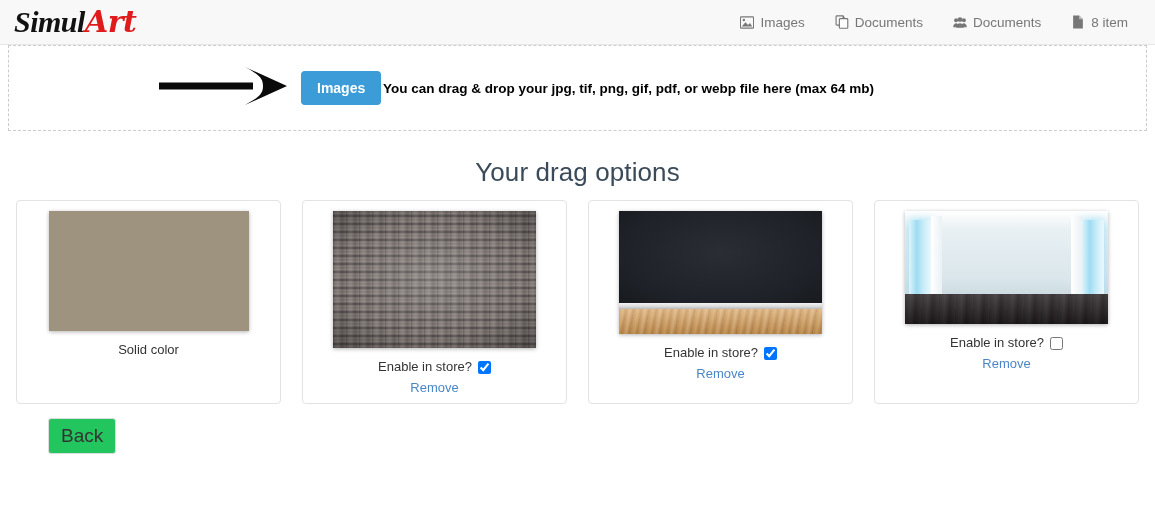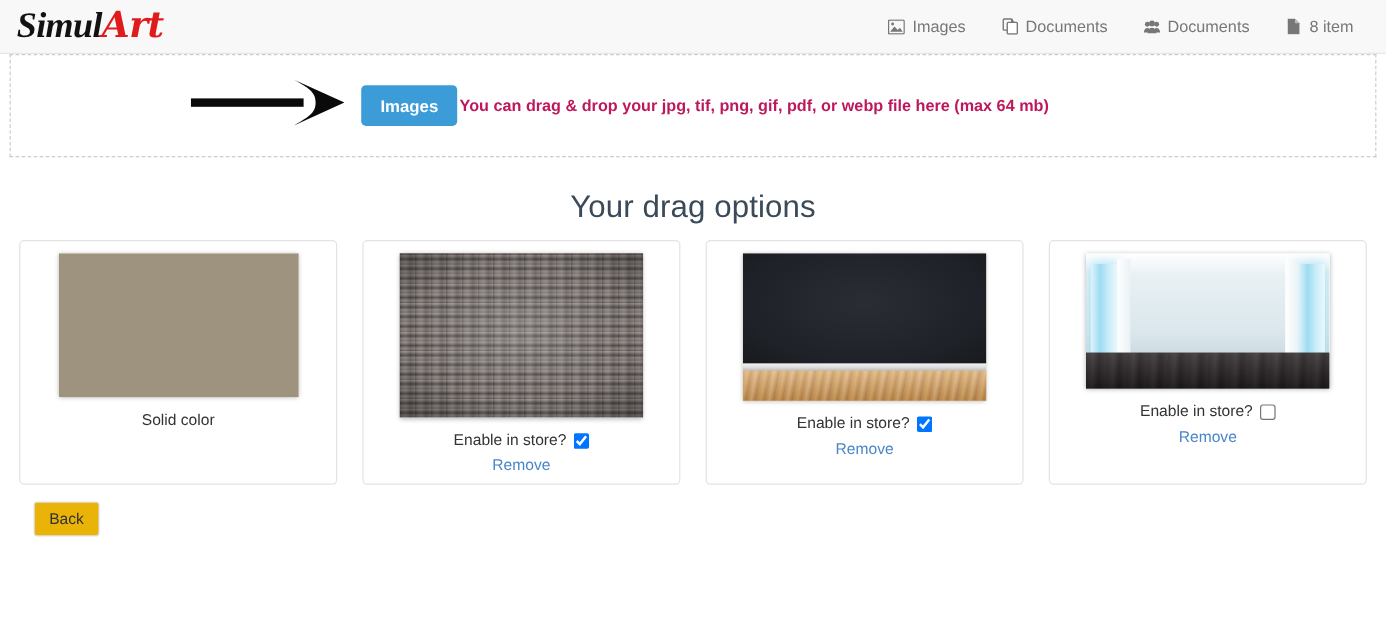--- a/index.html
+++ b/index.html
@@ -110,21 +110,21 @@
     font-size: 14px;
     padding: 9px 16px;
     cursor: pointer;
     font-family: "Liberation Sans", sans-serif;
   }
   .dz-text {
     position: absolute;
     left: 374px;
     top: 50%;
     transform: translateY(-50%);
-    color: #be185d;
+    color: #000000;
     font-weight: bold;
     font-size: 13.5px;
     white-space: nowrap;
   }
 
   
   .cards {
     display: flex;
     gap: 21px;
     padding: 0 8px;
@@ -237,28 +237,29 @@
     position: absolute; left: 0; right: 0; bottom: 0; height: 27%;
     background:
       linear-gradient(180deg, rgba(255,255,255,0.10) 0%, rgba(0,0,0,0.35) 100%),
       repeating-linear-gradient(92deg, #2b2728 0px, #3a3436 6px, #241f20 11px, #332d2f 17px),
       #2e292a;
   }
 
   
   .footer { padding: 14px 0 0 20px; }
   .btn-back {
-    background: #eab308;
+    background: #22c55e;
     border: 1px solid #dddddd;
     border-radius: 3px;
     color: #333333;
-    font-size: 13px;
+    font-size: 19px;
     padding: 6px 12px;
     cursor: pointer;
     font-family: "Liberation Sans", sans-serif;
+    margin-left: 20px;
   }
 </style>
 </head>
 <body>
 
 <div class="navbar">
   <div class="brand">
     <span class="b1">Simul</span><span class="b2">Art</span>
   </div>
 

